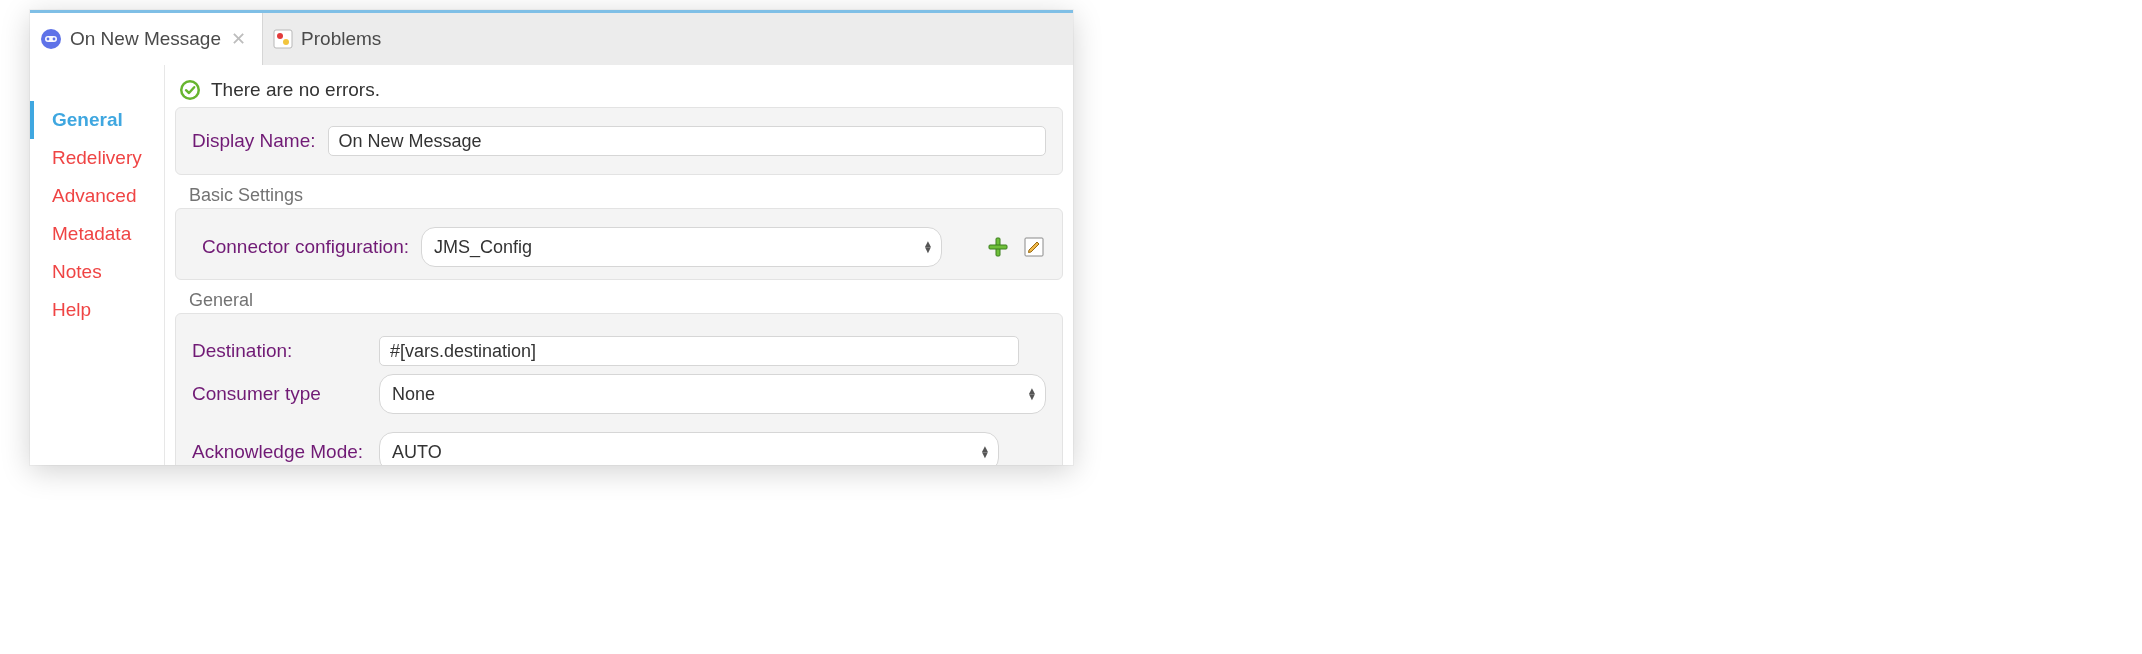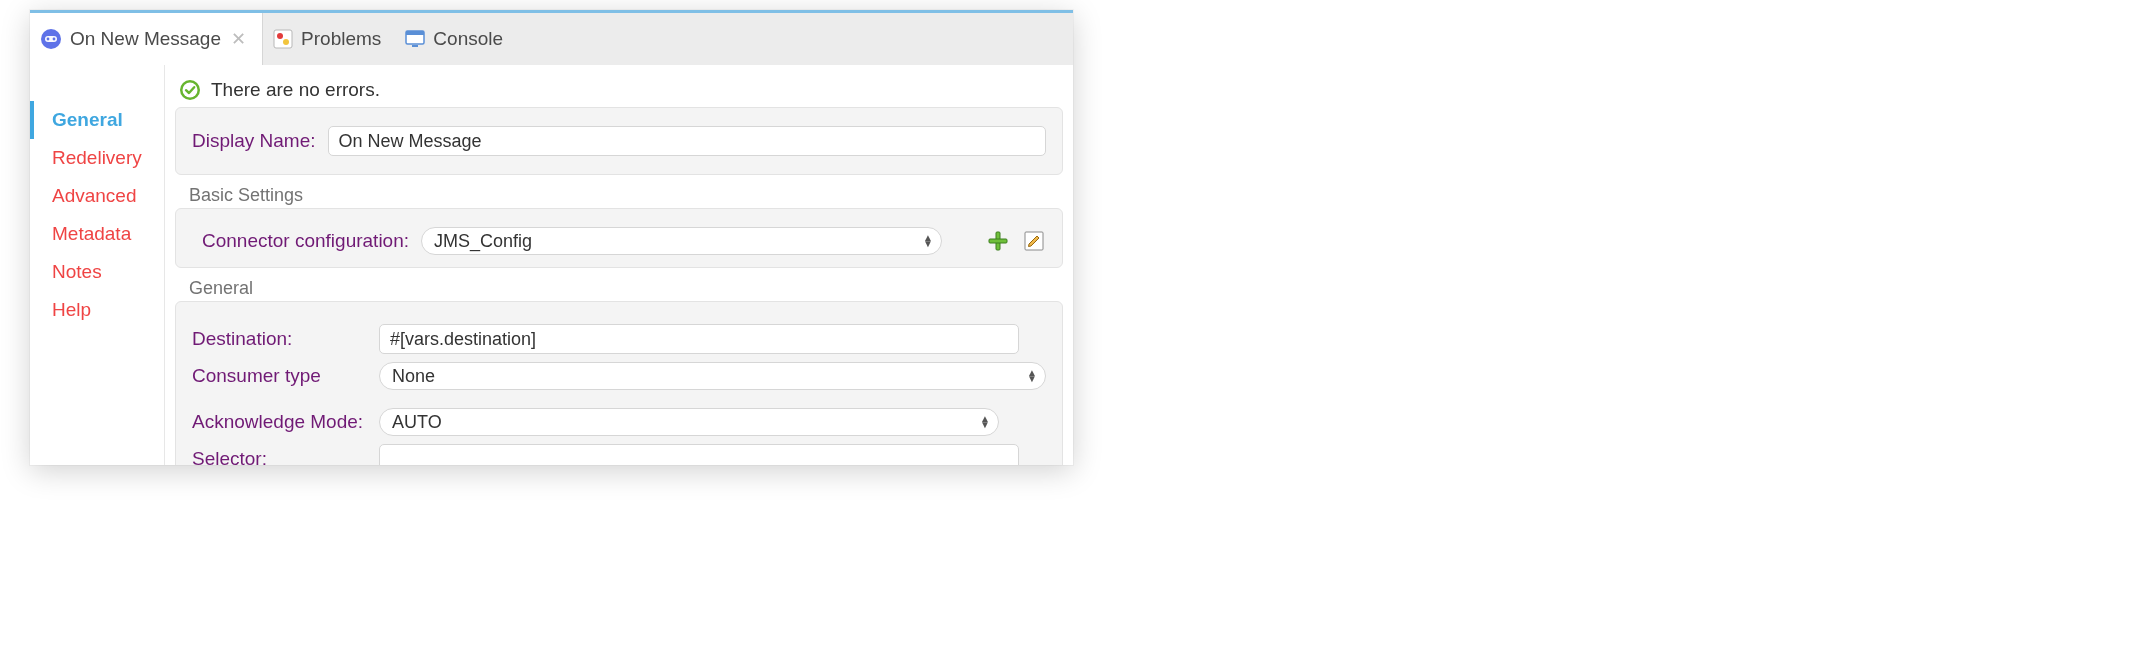--- a/index.html
+++ b/index.html
@@ -94,21 +94,21 @@
     border-radius: 6px;
     padding: 12px 16px 6px 16px;
     margin-bottom: 10px;
   }
   .group .inner { padding-left: 10px; }
   .group .row .lbl { min-width: 196px; }
 
   .select {
     position: relative;
     flex: 1;
-    height: 28px;
+    height: 40px;
     background: #fff;
     border: 1px solid #d6d6d6;
     border-radius: 14px;
     display: flex; align-items: center;
     padding: 0 30px 0 12px;
     font-size: 18px;
     color: #333;
   }
   .select .arrows {
     position: absolute; right: 8px; top: 50%; transform: translateY(-50%);
@@ -144,28 +144,20 @@
       <span class="label">On New Message</span>
       <span class="close">✕</span>
     </div>
     <div class="tab inactive">
       <svg width="20" height="20" viewBox="0 0 20 20">
         <rect x="1" y="1" width="18" height="18" rx="2" fill="#fff" stroke="#b8b8b8"></rect>
         <circle cx="7" cy="7" r="3" fill="#e23b3b"></circle>
         <circle cx="13" cy="13" r="3" fill="#f2c53d"></circle>
       </svg>
       <span class="label">Problems</span>
-    </div>
-    <div class="tab inactive">
-      <svg width="20" height="20" viewBox="0 0 20 20">
-        <rect x="1" y="2" width="18" height="13" rx="1.5" fill="#fff" stroke="#5a8fd6" stroke-width="1.5"></rect>
-        <rect x="1" y="2" width="18" height="4" fill="#5a8fd6"></rect>
-        <rect x="7" y="16" width="6" height="2" fill="#5a8fd6"></rect>
-      </svg>
-      <span class="label">Console</span>
     </div>
   </div>
 
   <div class="body">
 
     <div class="sidebar">
       <div class="sidebar-item active"><span>General</span></div>
       <div class="sidebar-item"><span>Redelivery</span></div>
       <div class="sidebar-item"><span>Advanced</span></div>
       <div class="sidebar-item"><span>Metadata</span></div>

